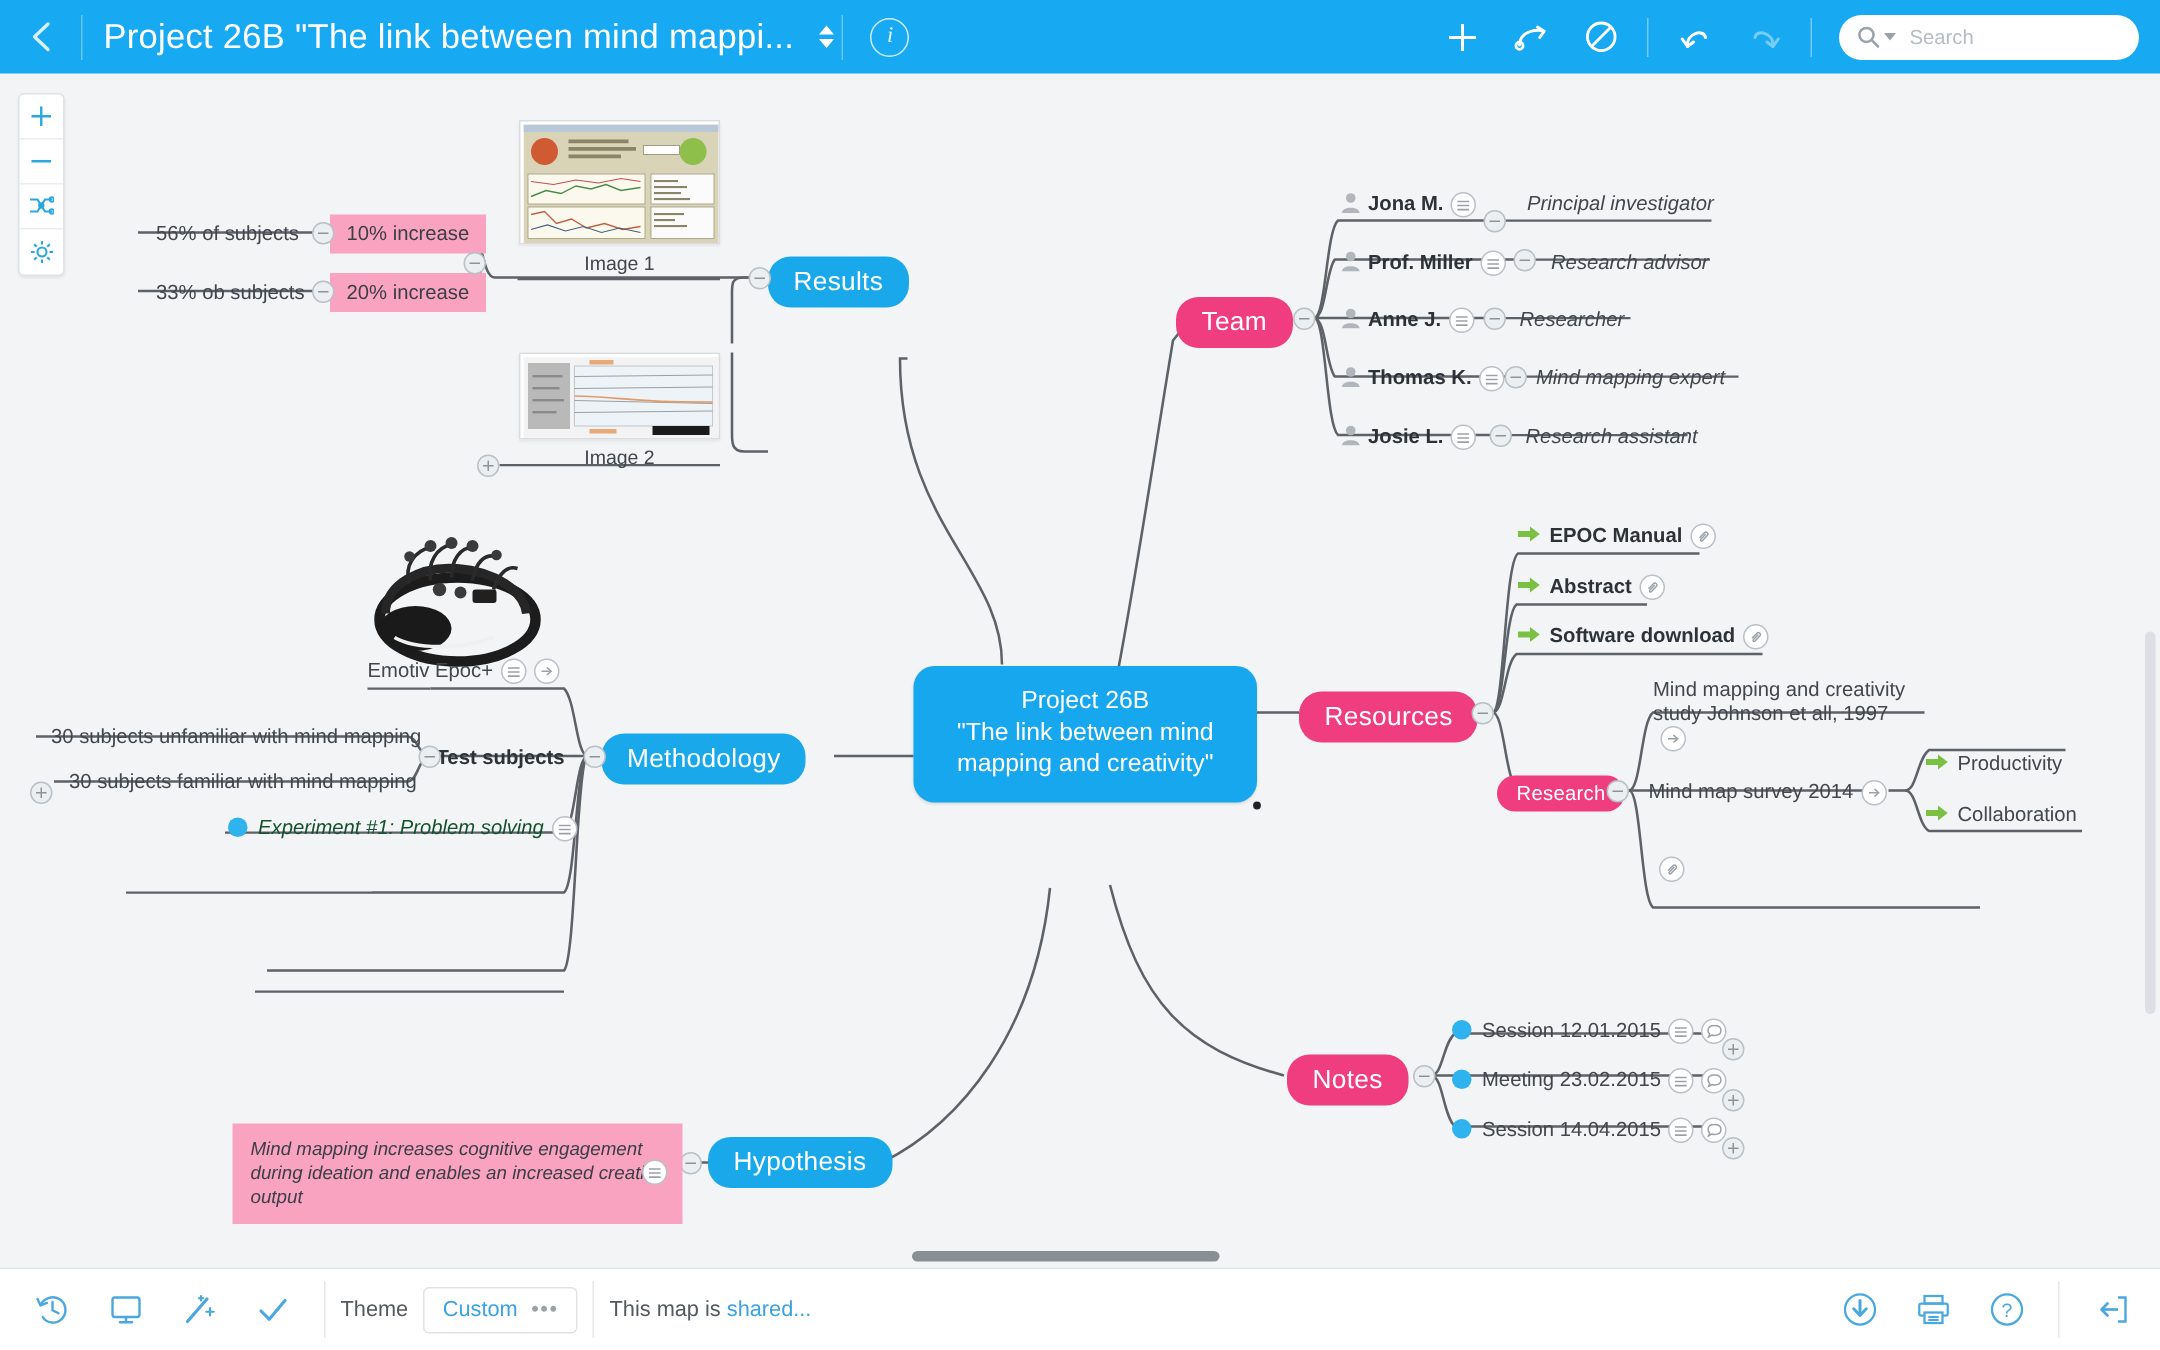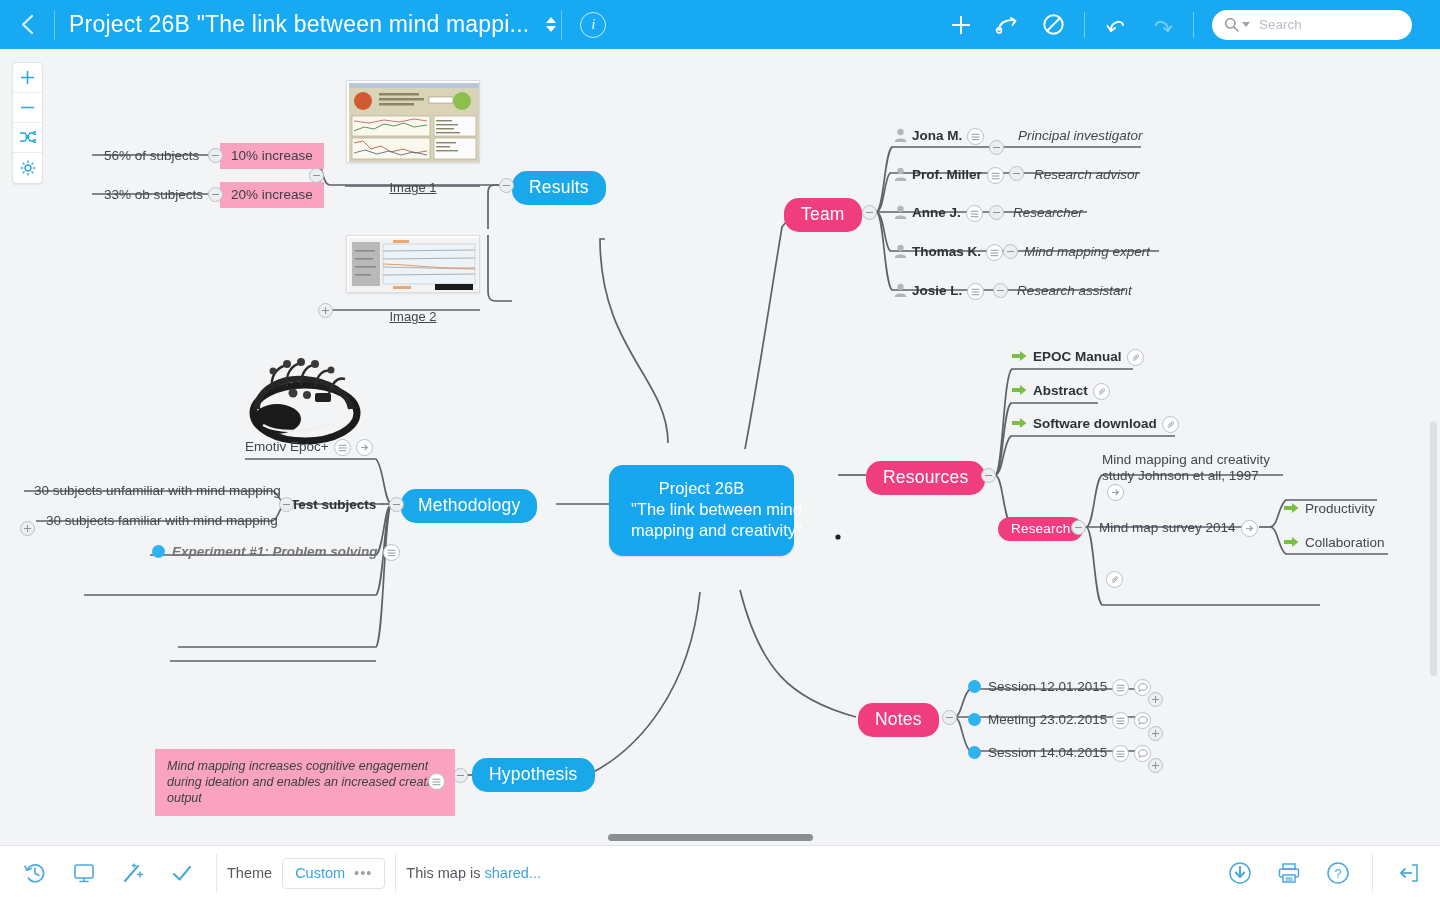--- a/index.html
+++ b/index.html
@@ -30,21 +30,21 @@
   }
   .hdr-stepper i { display:block; width:0;height:0;border-left:5px solid transparent;border-right:5px solid transparent; }
   .hdr-stepper i.up { border-bottom: 6px solid #ffffff; }
   .hdr-stepper i.dn { border-top: 6px solid #ffffff; }
   .hdr-info {
     margin-left: 18px; width: 26px; height: 26px; border-radius: 50%;
     border: 1.6px solid #cdecff; color: #e6f6ff; font-size: 15px; font-style: italic;
     display: flex; align-items: center; justify-content: center; cursor: pointer;
     font-family: "Liberation Serif", serif;
   }
-  .hdr-right { margin-left: auto; display: flex; align-items: center; padding-right: 28px; gap: 0; }
+  .hdr-right { margin-left: auto; display: flex; align-items: center; padding-right: 14px; gap: 0; }
   .hdr-btn {
     width: 46px; height: 49px; display: flex; align-items: center; justify-content: center;
     cursor: pointer; color: #ffffff;
   }
   .hdr-btn.disabled { opacity: .42; cursor: default; }
   .hdr-vsep { width: 1px; height: 26px; background: rgba(255,255,255,.4); margin: 0 8px; }
   #search-box {
     width: 200px; height: 30px; background: #ffffff; border-radius: 16px;
     display: flex; align-items: center; padding: 0 12px; margin-left: 10px; cursor: text;
   }
@@ -87,21 +87,21 @@
     background: #17a7ee; border-radius: 14px; color: #ffffff;
     padding: 13px 22px 15px; text-align: center; font-size: 16.5px; line-height: 21px;
     cursor: pointer; box-shadow: 0 1px 2px rgba(0,0,0,.12);
   }
 
   
   .txt { font-size: 13.5px; color: #41474d; }
   .txt.bold { font-weight: bold; color: #2c3237; }
   .txt.italic { font-style: italic; color: #41474d; }
   .txt.exp {
-    font-weight: bold; font-style: italic; color: #737373; font-size: 13.5px;
+    font-weight: normal; font-style: italic; color: #14532d; font-size: 13.5px;
   }
   .txt.multi { white-space: normal; line-height: 16px; }
 
   
   .hl-pink { background: #f9a3c0; padding: 5px 11px 6px; color: #3a3f44; font-size: 13.5px; }
   .hypo-box {
     background: #f9a3c0; padding: 9px 12px 10px; width: 300px; white-space: normal;
     font-style: italic; font-size: 12.5px; line-height: 16px; color: #3a3f44;
   }
 
@@ -125,21 +125,21 @@
   .cbtn {
     position: absolute; width: 15px; height: 15px; border-radius: 50%;
     background: #eceff1; border: 1.2px solid #b9c0c6; cursor: pointer;
     display: flex; align-items: center; justify-content: center;
   }
   .cbtn::before { content: ""; width: 7px; height: 1.4px; background: #8b949b; }
   .cbtn.plus::after { content: ""; position: absolute; width: 1.4px; height: 7px; background: #8b949b; }
 
   
   .imgframe { background: #ffffff; border: 1px solid #d9dde1; padding: 2px; box-shadow: 0 1px 2px rgba(0,0,0,.08); }
-  .imgcap { text-align: center; font-size: 13px; color: #41474d; margin-top: 13px; text-decoration: underline; }
+  .imgcap { text-align: center; font-size: 13px; color: #41474d; margin-top: 1px; }
 
   
   #vscroll { position: absolute; right: 3px; top: 372px; width: 7px; height: 255px; background: #dcdfe3; border-radius: 4px; cursor: pointer; }
   #hscroll { position: absolute; left: 608px; bottom: 4px; width: 205px; height: 7px; background: #8a8f94; border-radius: 4px; cursor: pointer; }
 
   
   #footer {
     position: absolute; left: 0; bottom: 0; width: 1440px; height: 55px;
     background: #ffffff; border-top: 1px solid #e2e6ea; display: flex; align-items: center;
   }
@@ -500,21 +500,21 @@
               <line x1="0.6" y1="1.3" x2="8.4" y2="1.3"></line>
               <line x1="0.6" y1="4" x2="8.4" y2="4"></line>
               <line x1="0.6" y1="6.7" x2="8.4" y2="6.7"></line>
             </g>
           </svg>
         </span>
     </div>
     <div class="node txt italic" style="left:1017px; top:234px;">Research assistant</div>
     <div class="cbtn" style="left:993px; top:234px;"></div>
 
-    <div class="node" id="central-node" style="left:609px; top:416px; width:185px;border-radius:14px;">
+    <div class="node" id="central-node" style="left:609px; top:395px; width:229px;border-radius:14px;">
       <div>Project 26B</div>
       <div>"The link between mind</div>
       <div>mapping and creativity"</div>
     </div>
 
     <div class="node pill pink" style="left:866px; top:412px;">Resources</div>
     <div class="cbtn" style="left:981px; top:419px;"></div>
 
     <div class="node txt bold" style="left:1012px; top:300px;">
       <span class="greenarrow"><svg width="15" height="12" viewBox="0 0 15 12">

